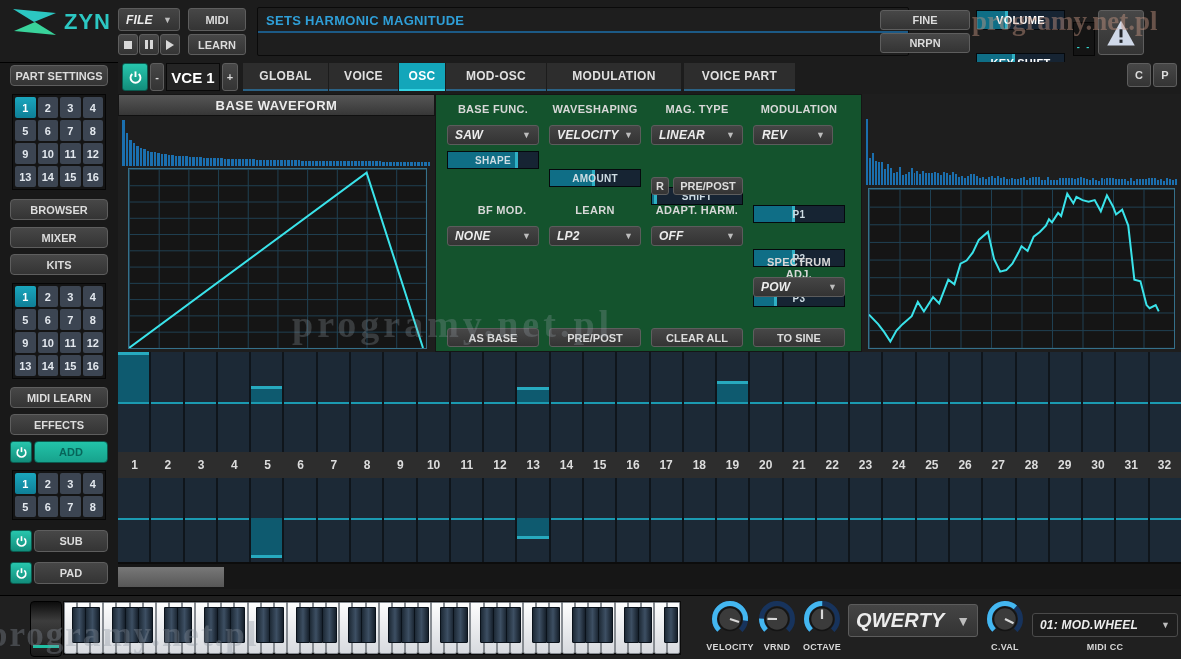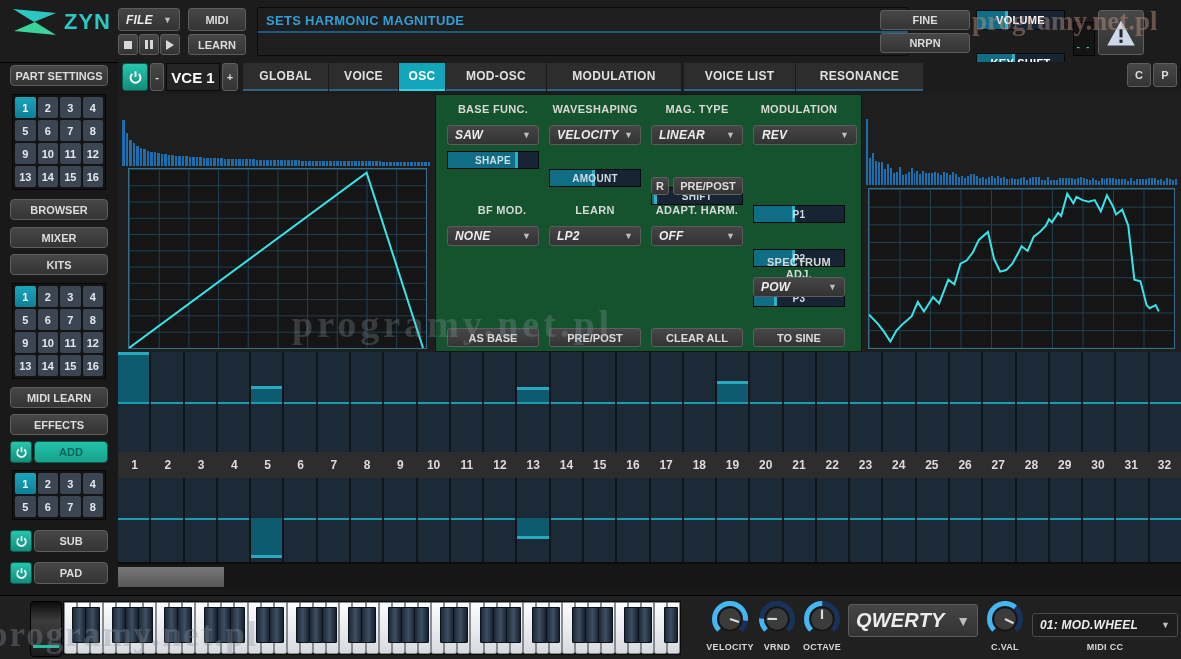--- a/index.html
+++ b/index.html
@@ -142,22 +142,21 @@
       </svg>
   </div>
   <div class="btn smallb" style="width:14px;">-</div>
   <div id="vce-label" style="width:54px;margin:0 2px;">VCE 1</div>
   <div class="btn smallb" style="width:16px;margin-right:5px;">+</div>
   <div class="tab" style="width:85px;">GLOBAL</div>
   <div class="tab" style="width:69px;">VOICE</div>
   <div class="tab active" style="width:46px;">OSC</div>
   <div class="tab" style="width:100px;">MOD-OSC</div>
   <div class="tab" style="width:134px;">MODULATION</div>
-  <div class="tab" style="width:111px;margin-left:2px;">VOICE LIST</div>
-  <div class="tab" style="width:127px;">RESONANCE</div>
+  <div class="tab" style="width:111px;margin-left:2px;">VOICE PART</div>
   <div class="btn smallb" style="width:24px;height:24px;margin-left:auto;">C</div>
   <div class="btn smallb" style="width:24px;height:24px;margin:0 4px 0 2px;">P</div>
 </div>
 
 <div id="sidebar">
   <div class="btn sbtn">PART SETTINGS</div>
   <div class="ngrid" style="margin-bottom:9px;">
       <div class="ncell on">1</div>
       <div class="ncell">2</div>
       <div class="ncell">3</div>
@@ -233,20 +232,21 @@
           <path d="M4.6 4.2a5.3 5.3 0 1 0 6.8 0" fill="none" stroke="#fff" stroke-width="2"></path>
         </svg>
       </div>
     <div class="btn">PAD</div>
   </div>
 </div>
 
 <div id="content">
 
   <div class="panel" style="left:0;width:317px;">
+    <div class="phead">BASE WAVEFORM</div>
     <div id="spec-base" class="spec" style="top:26px;height:46px;">
         <div style="height: 100%;"></div>
         <div style="height: 71.7171%;"></div>
         <div style="height: 57.3816%;"></div>
         <div style="height: 48.9842%;"></div>
         <div style="height: 43.3267%;"></div>
         <div style="height: 39.1928%;"></div>
         <div style="height: 36.0069%;"></div>
         <div style="height: 33.4572%;"></div>
         <div style="height: 31.3585%;"></div>
@@ -348,21 +348,21 @@
         <i>▼</i>
       </div>
     <div class="sel abs" style="left:113px;top:30px;width:92px;height:20px;">
         <b>VELOCITY</b>
         <i>▼</i>
       </div>
     <div class="sel abs" style="left:215px;top:30px;width:92px;height:20px;">
         <b>LINEAR</b>
         <i>▼</i>
       </div>
-    <div class="sel abs" style="left:317px;top:30px;width:104px;height:20px;padding-left:8px;">
+    <div class="sel abs" style="left:317px;top:30px;width:80px;height:20px;padding-left:8px;">
         <b>REV</b>
         <i>▼</i>
       </div>
 
     <div class="sld abs" style="left:11px;top:56px;width:92px;">
         <div class="fill" style="width: 78%;"></div>
         <span>SHAPE</span>
       </div>
     <div class="sld abs" style="left:113px;top:56px;width:92px;">
         <div class="fill" style="width: 50%;"></div>

